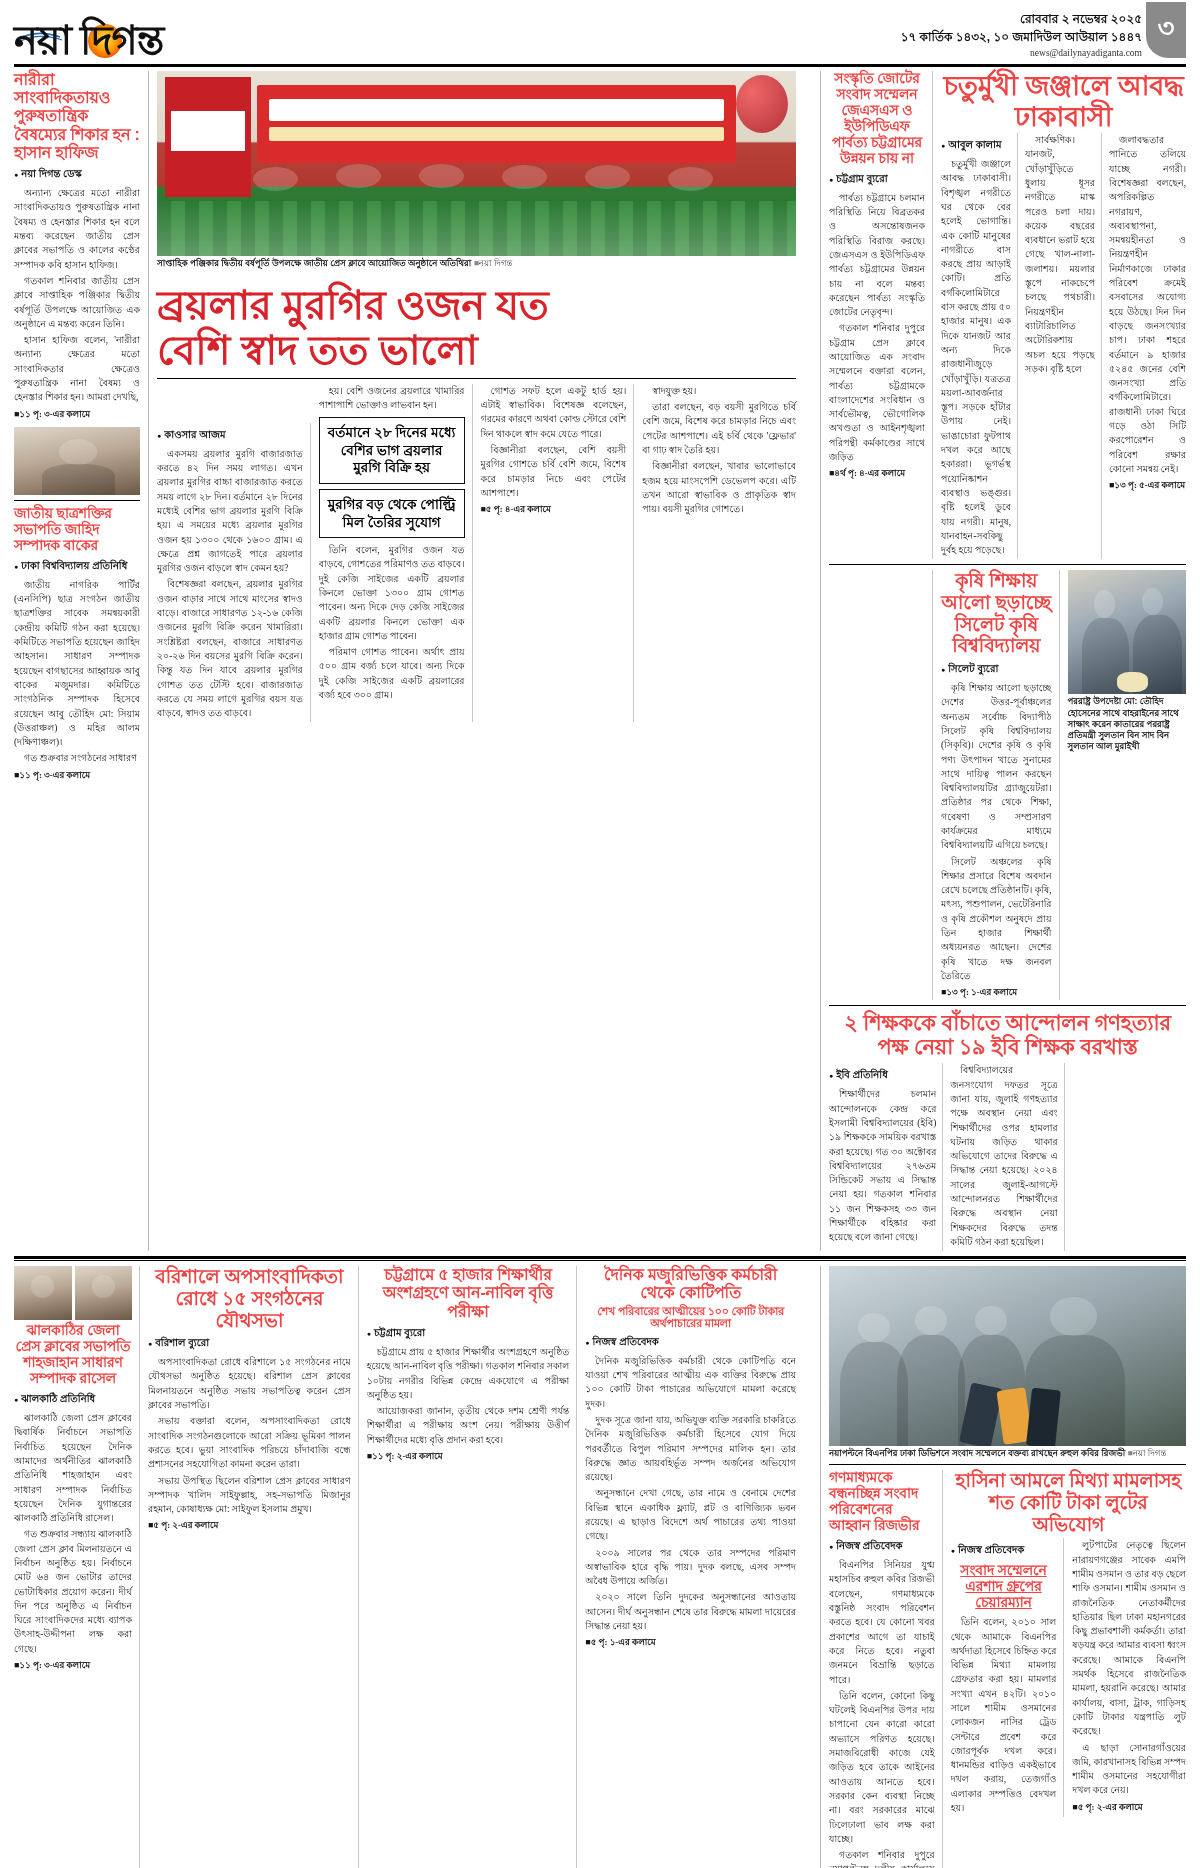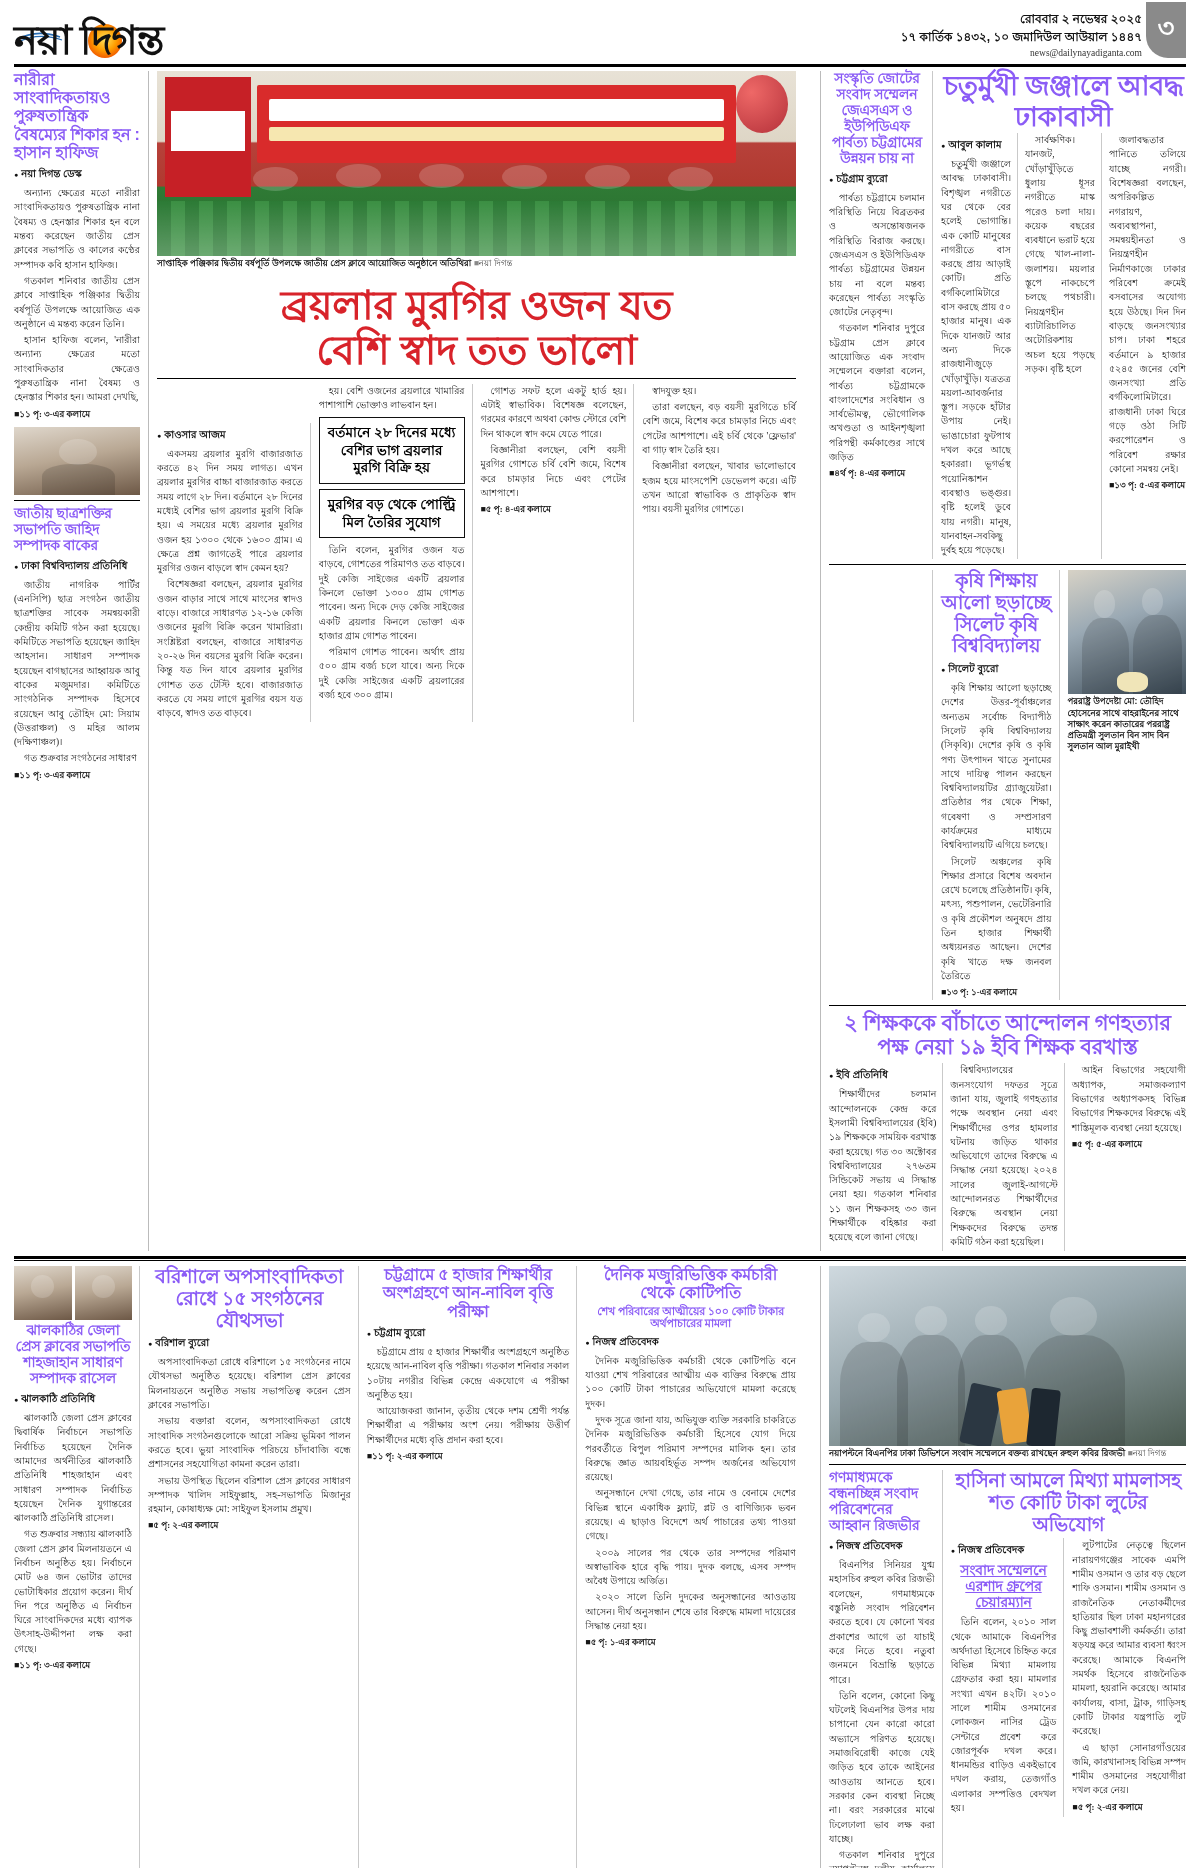--- a/index.html
+++ b/index.html
@@ -34,21 +34,21 @@
   .pagenum {
     position: absolute; right: 0; top: 2px; width: 40px; height: 56px;
     background: #8a8a8a; color: #fff; border-radius: 0 0 0 22px;
     display: flex; align-items: center; justify-content: center;
     font-size: 26px; font-weight: bold;
   }
 
   .rule-thick { border-top: 3px solid #000; margin: 2px 0 0 0; }
 
   
-  .hl { font-weight: bold; color: #8b5cf6; line-height: 1.14; letter-spacing: -.2px; }
+  .hl { font-weight: bold; color: #ef4444; line-height: 1.14; letter-spacing: -.2px; }
   .hl-lg  { font-size: 19px; }
   .hl-md  { font-size: 16px; }
   .hl-sm  { font-size: 14px; }
   .hl-red { color: #d8232a; }
   .byline { font-size: 10px; font-weight: bold; margin: 4px 0 3px; color: #111; }
   .byline:before { content: "\25CF"; font-size: 7px; vertical-align: middle; margin-right: 3px; }
   .body { font-size: 9.4px; line-height: 1.52; text-align: justify; color: #161616;
           font-family: "Liberation Serif", "DejaVu Serif", serif; }
   .body p { margin-bottom: 2px; text-indent: 10px; }
   .jump { font-weight: bold; font-size: 8.8px; white-space: nowrap; }
@@ -147,21 +147,21 @@
         <div class="ghost-head" style="left:67%;top:51%;width:7%;height:13%"></div>
         <div class="ghost-head" style="left:80%;top:52%;width:7%;height:13%"></div>
         <div style="position:absolute;left:0;right:0;bottom:0;height:30%;background:linear-gradient(180deg,rgba(255,255,255,.0),rgba(255,255,255,.25)),repeating-linear-gradient(90deg,#2c7a35 0 14px,#3b8f43 14px 28px);"></div>
         <div style="position:absolute;right:8px;top:4px;width:52px;height:58px;background:radial-gradient(circle at 30% 30%,#ef5b5b,#b01f2a);border-radius:50%;opacity:.9"></div>
       </div>
       <div class="cap">
         <span>সাপ্তাহিক পঞ্জিকার দ্বিতীয় বর্ষপূর্তি উপলক্ষে জাতীয় প্রেস ক্লাবে আয়োজিত অনুষ্ঠানে অতিথিরা</span>
         <span class="src">নয়া দিগন্ত</span>
       </div>
 
-      <div class="hl hl-red" style="font-size:40px;text-align:center;line-height:1.12;margin:14px 0 4px;">
+      <div class="hl hl-red" style="font-size:40px;text-align:left;line-height:1.12;margin:14px 0 4px;">
         <div>ব্রয়লার মুরগির ওজন যত</div>
         <div>বেশি স্বাদ তত ভালো</div>
       </div>
       <div class="sep"></div>
 
       <div style="display:grid;grid-template-columns:1fr 1fr 1fr 1fr;gap:0 8px;margin-top:3px;">
         <div style="border-right:1px solid #c9c9c9;padding-right:7px;margin-top:39px;">
           <div class="byline">কাওসার আজম</div>
           <div class="body">
             <p>একসময় ব্রয়লার মুরগি বাজারজাত করতে ৪২ দিন সময় লাগত। এখন ব্রয়লার মুরগির বাচ্চা বাজারজাত করতে সময় লাগে ২৮ দিন। বর্তমানে ২৮ দিনের মধ্যেই বেশির ভাগ ব্রয়লার মুরগি বিক্রি হয়। এ সময়ের মধ্যে ব্রয়লার মুরগির ওজন হয় ১৩০০ থেকে ১৬০০ গ্রাম। এ ক্ষেত্রে প্রশ্ন জাগতেই পারে ব্রয়লার মুরগির ওজন বাড়লে স্বাদ কেমন হয়?</p>
@@ -273,26 +273,20 @@
           <div style="border-right:1px solid #c9c9c9;padding-right:6px;">
             <div class="byline">ইবি প্রতিনিধি</div>
             <div class="body">
                 <p>শিক্ষার্থীদের চলমান আন্দোলনকে কেন্দ্র করে ইসলামী বিশ্ববিদ্যালয়ের (ইবি) ১৯ শিক্ষককে সাময়িক বরখাস্ত করা হয়েছে। গত ৩০ অক্টোবর বিশ্ববিদ্যালয়ের ২৭৬তম সিন্ডিকেট সভায় এ সিদ্ধান্ত নেয়া হয়। গতকাল শনিবার ১১ জন শিক্ষকসহ ৩৩ জন শিক্ষার্থীকে বহিষ্কার করা হয়েছে বলে জানা গেছে।</p>
               </div>
           </div>
           <div style="border-right:1px solid #c9c9c9;padding-right:6px;">
             <div class="body">
                 <p>বিশ্ববিদ্যালয়ের জনসংযোগ দফতর সূত্রে জানা যায়, জুলাই গণহত্যার পক্ষে অবস্থান নেয়া এবং শিক্ষার্থীদের ওপর হামলার ঘটনায় জড়িত থাকার অভিযোগে তাদের বিরুদ্ধে এ সিদ্ধান্ত নেয়া হয়েছে। ২০২৪ সালের জুলাই-আগস্টে আন্দোলনরত শিক্ষার্থীদের বিরুদ্ধে অবস্থান নেয়া শিক্ষকদের বিরুদ্ধে তদন্ত কমিটি গঠন করা হয়েছিল।</p>
               </div>
-          </div>
-          <div>
-            <div class="body">
-              <p>আইন বিভাগের সহযোগী অধ্যাপক, সমাজকল্যাণ বিভাগের অধ্যাপকসহ বিভিন্ন বিভাগের শিক্ষকদের বিরুদ্ধে এই শাস্তিমূলক ব্যবস্থা নেয়া হয়েছে।</p>
-              <span class="jump">৫ পৃ: ৫-এর কলামে</span>
-            </div>
           </div>
         </div>
       </div>
     </div>
   </div>
 
   <div class="sep-dbl"></div>
   <div class="sep-dbl2"></div>
 
   <div style="display:grid;grid-template-columns:126px 1fr 1fr 1fr 8px 366px;gap:0 8px;">

